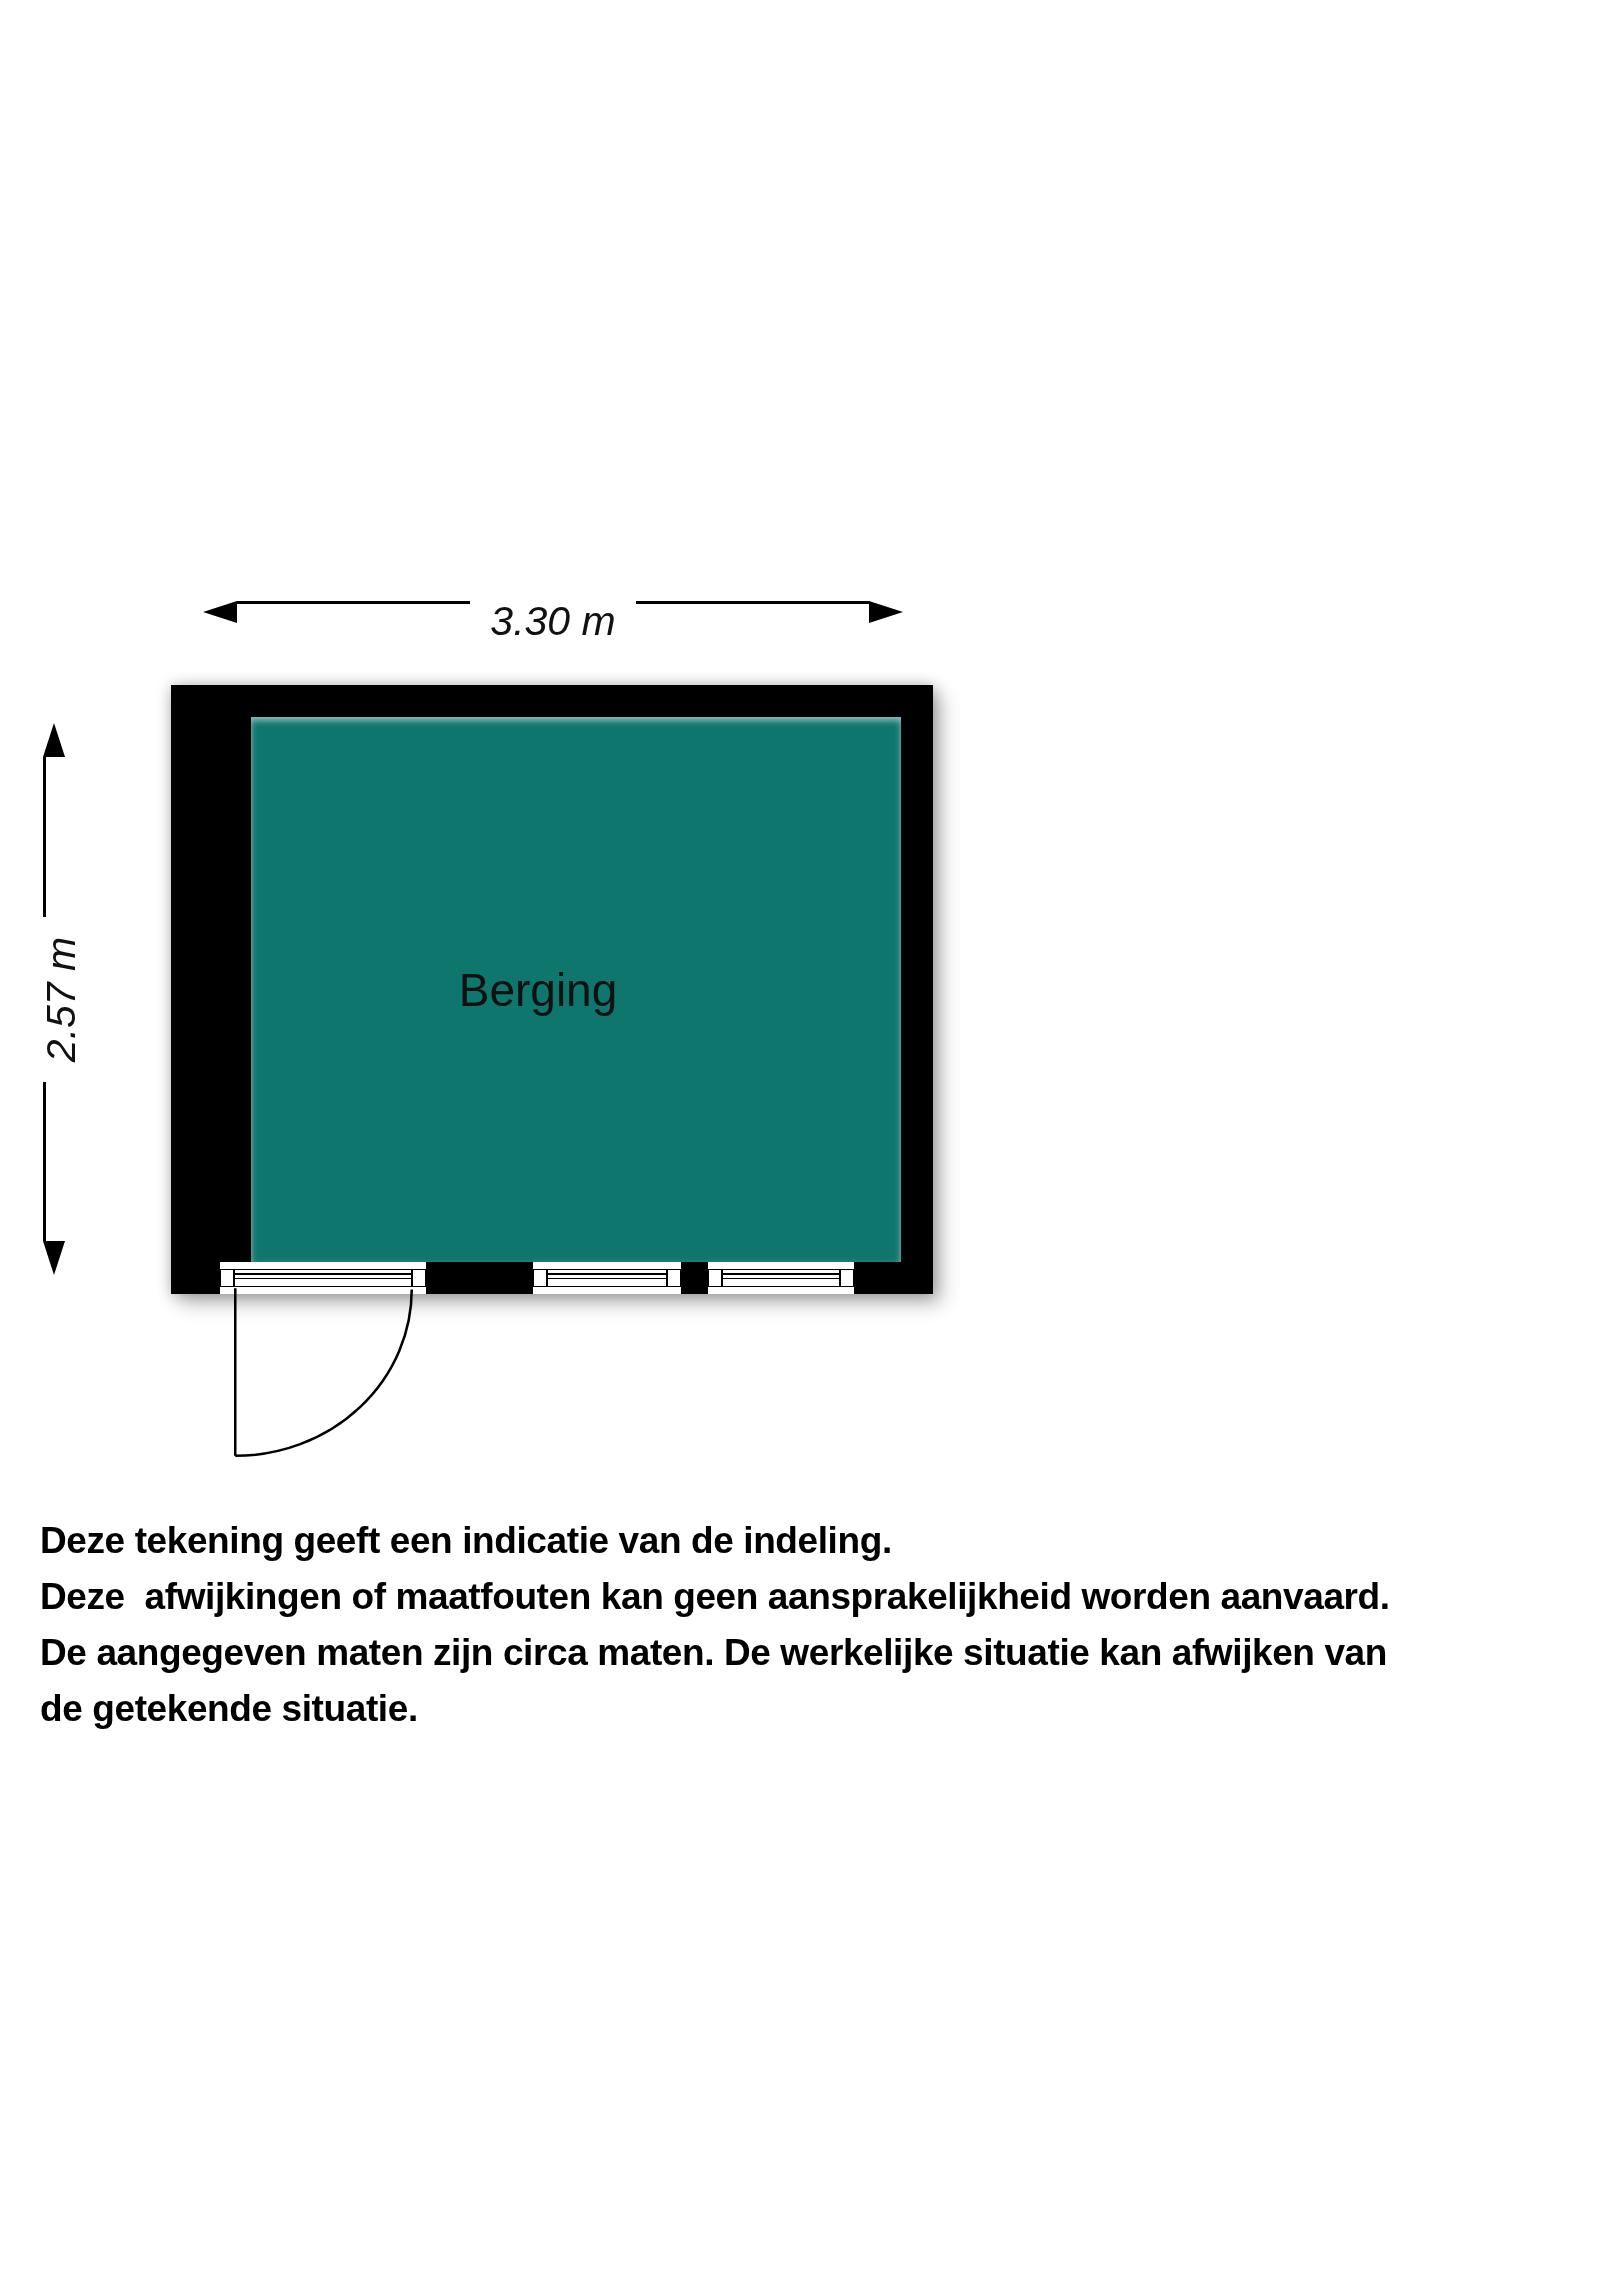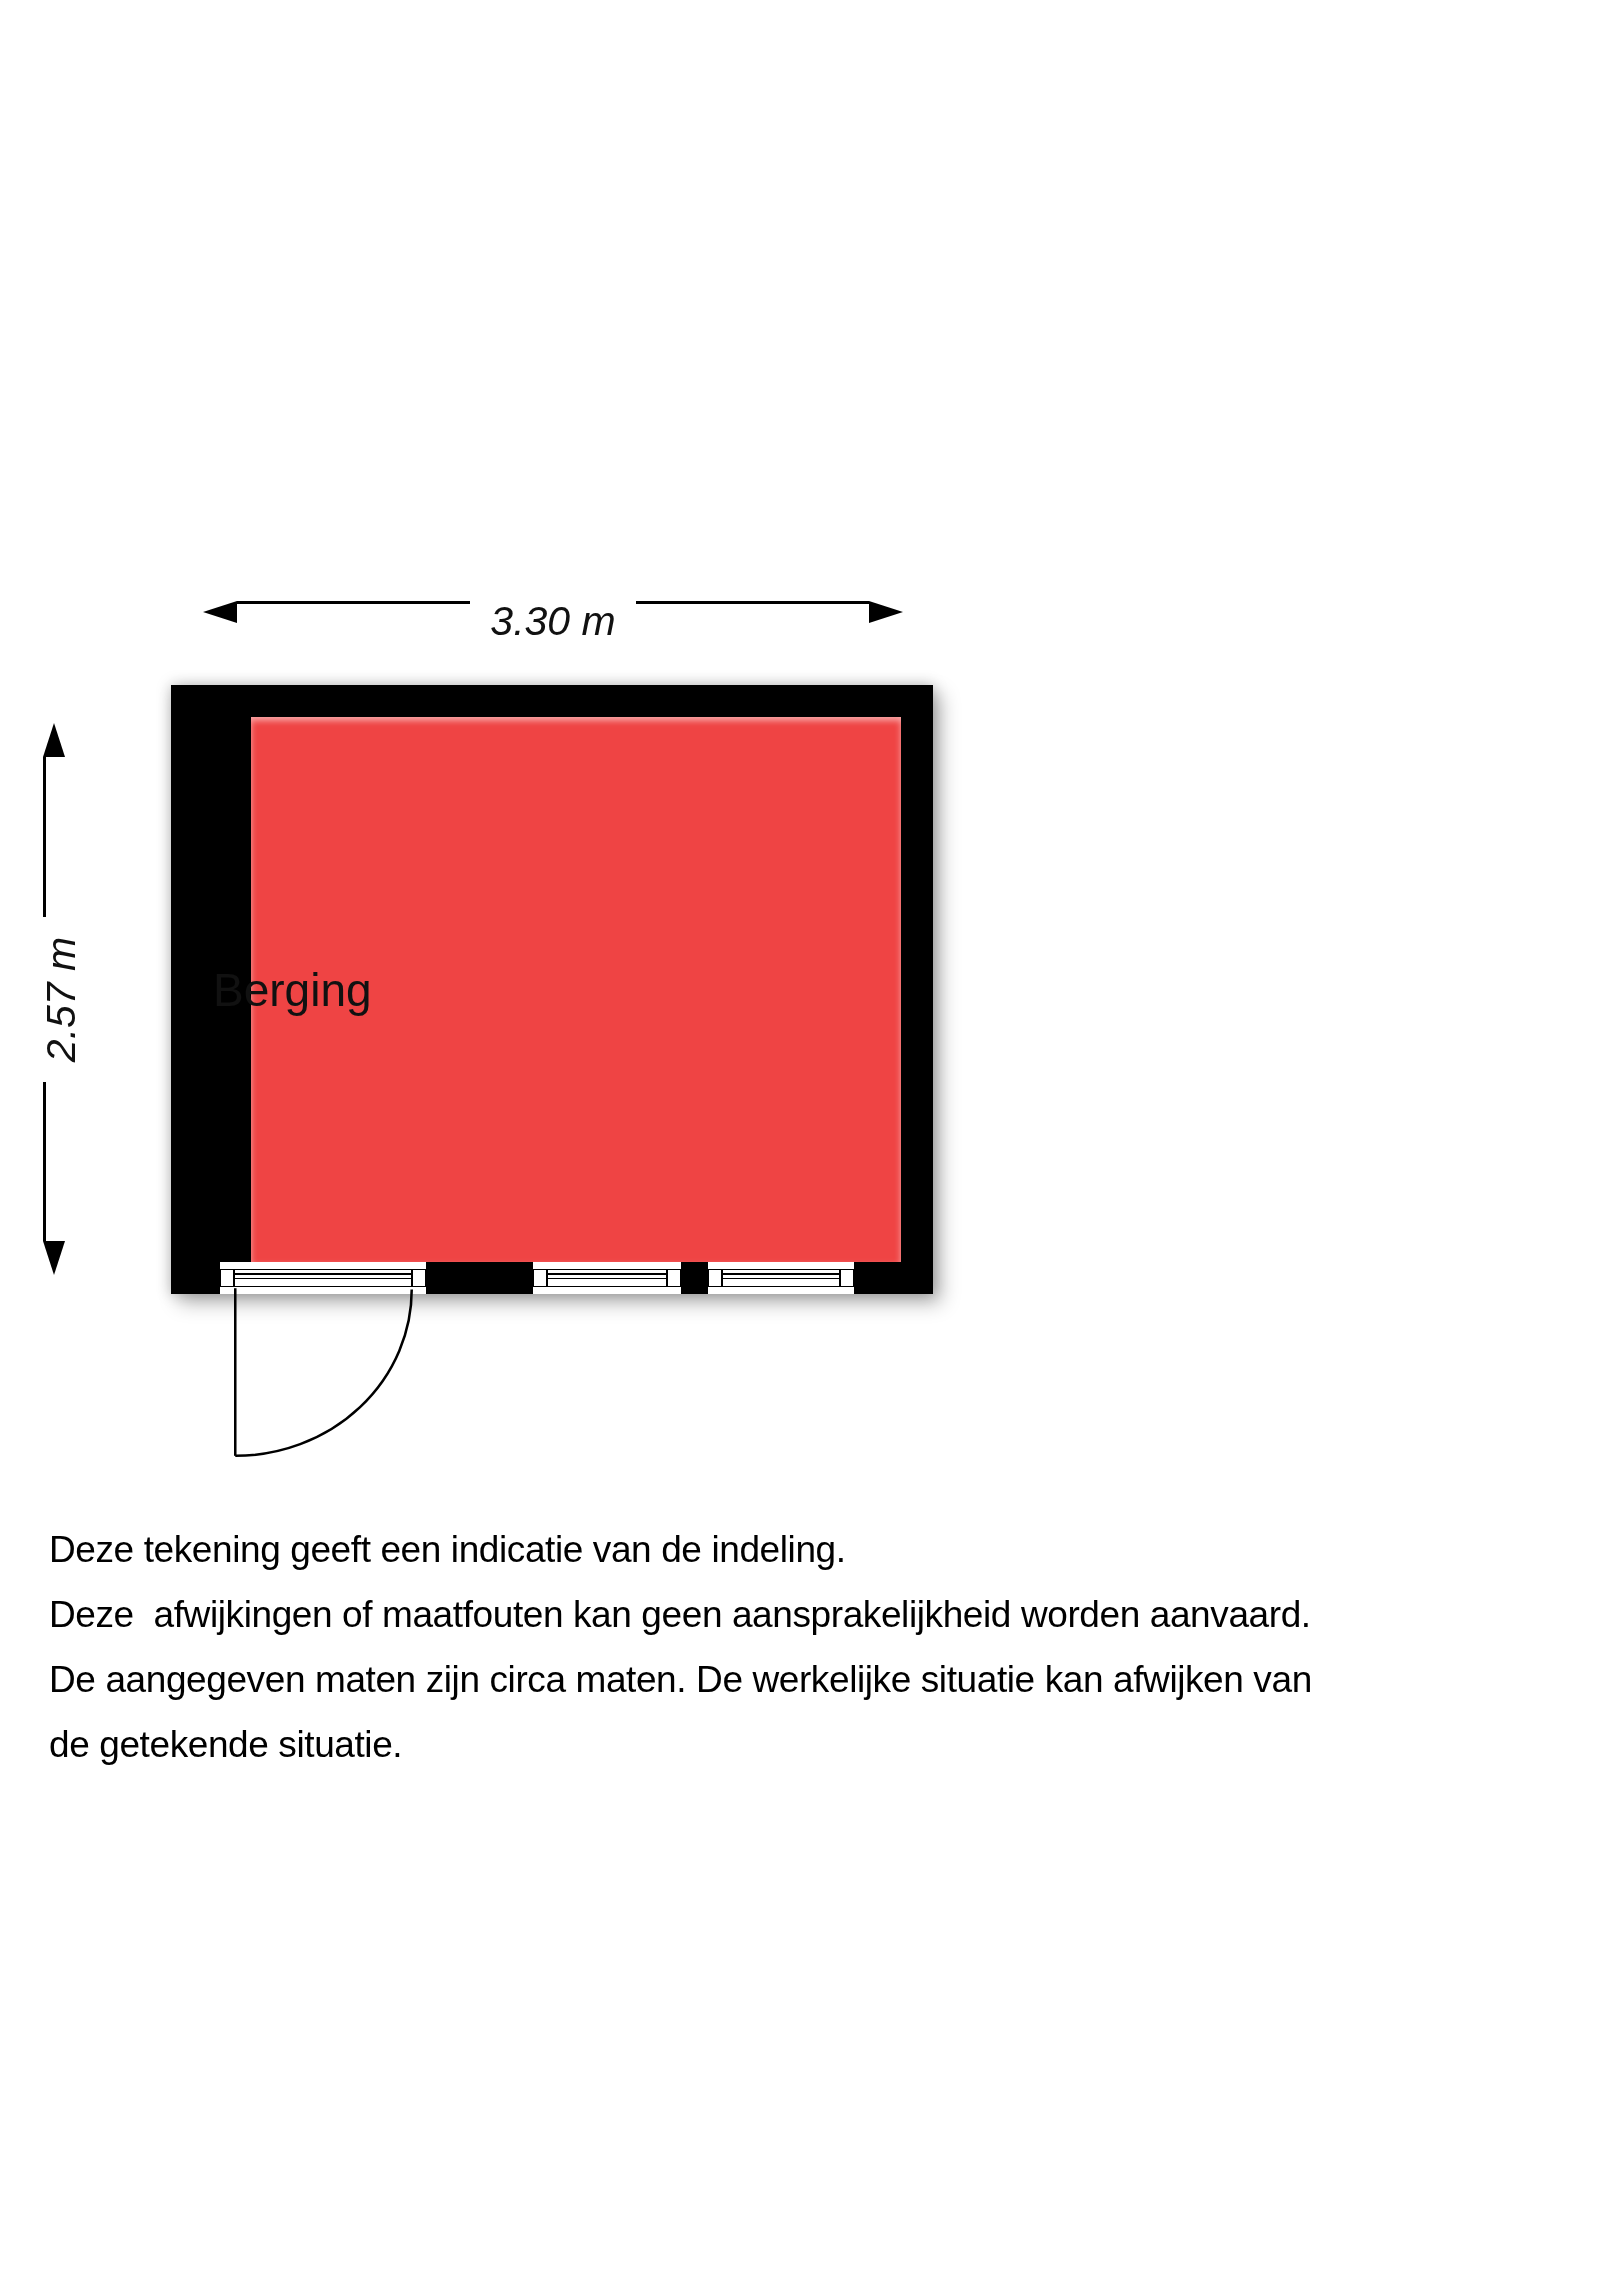--- a/index.html
+++ b/index.html
@@ -28,23 +28,23 @@
   .vlabel-box .dim-label{transform:rotate(-90deg);padding:0;}
 
   
   .room{
     position:absolute;left:171px;top:685px;width:762px;height:609px;
     background:#000;
     box-shadow:0 0 13.5px rgba(0,0,0,.25), 7.6px 9.3px 18.6px rgba(0,0,0,.28);
   }
   .interior{
     position:absolute;left:32px;top:32px;right:32px;bottom:32px;
-    background:#ef4444;
+    background:#0f766e;
     box-shadow:inset 0 3.4px 6px rgba(255,255,255,.55);
-    display:flex;align-items:center;margin-left:48px;
+    display:flex;align-items:center;justify-content:center;margin-left:48px;
   }
   .room-label{
     font-size:46px;color:#111;white-space:nowrap;
     transform:translateX(-38px);
   }
 
   
   .opening{
     position:absolute;top:577px;height:32px;background:#fff;
     display:flex;align-items:center;
@@ -57,21 +57,21 @@
   .gl{position:absolute;left:0;right:0;height:1.7px;background:#000;}
   .gl.a{top:3.4px;}
   .gl.b{top:7.6px;}
 
   
   .door-swing{position:absolute;left:234px;top:1288px;width:179px;height:171px;overflow:visible;}
 
   
   .disclaimer{position:absolute;left:32px;top:1509px;width:1590px;}
   .disclaimer p{
-    margin:17px;font-size:37px;font-weight:normal;line-height:48px;
+    margin:8px;font-size:37px;font-weight:bold;line-height:48px;
     letter-spacing:-0.4px;white-space:pre;color:#000;
   }
 </style>
 </head>
 <body>
 
 <div class="canvas">
 
   <div class="dim dim-top">
     <span class="ah ah-left"></span>

